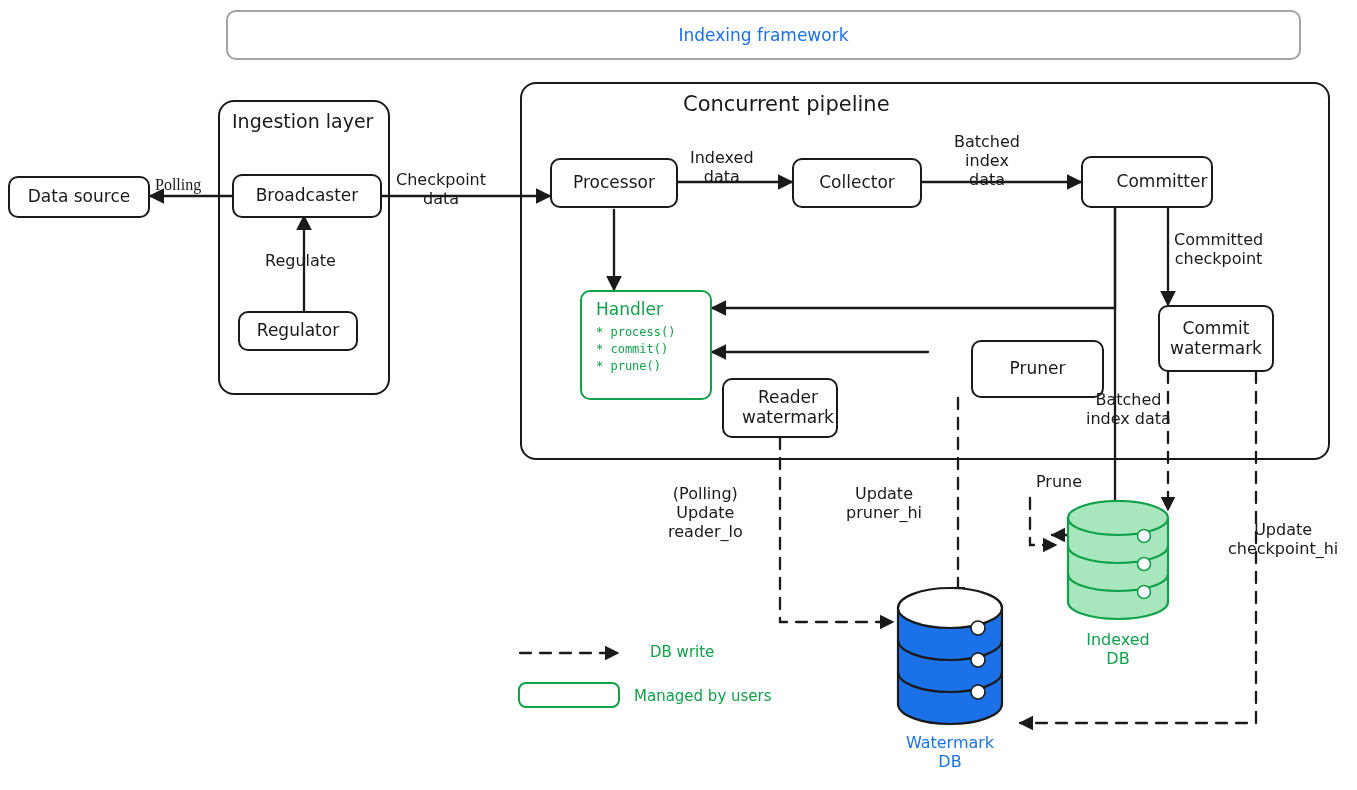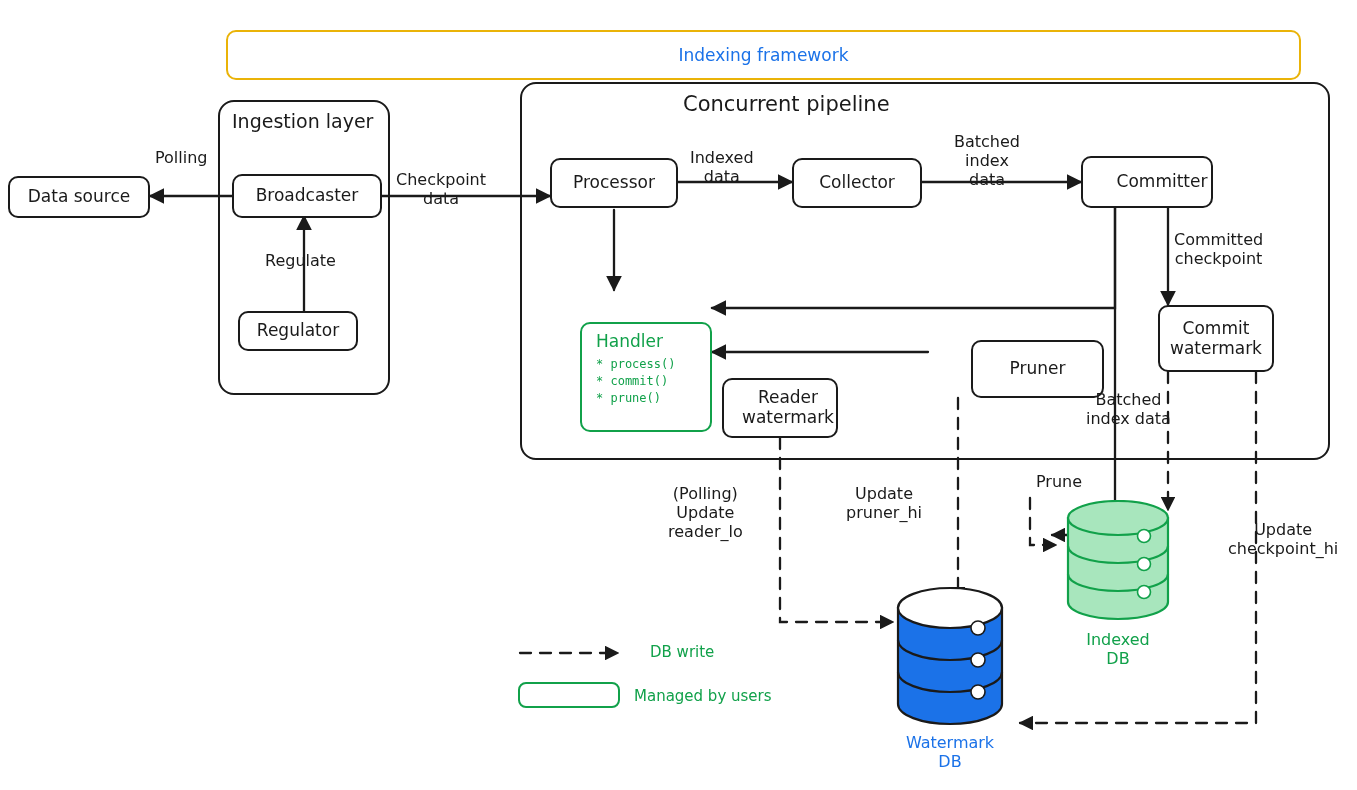--- a/index.html
+++ b/index.html
@@ -50,29 +50,28 @@
   }
   .container-title {
     position: absolute;
     font-size: 19px;
     color: #1a1a1a;
     white-space: nowrap;
   }
   .framework-box {
     position: absolute;
     box-sizing: border-box;
-    border: 2px solid #eab308;
+    border: 2px solid #a3a3a3;
     border-radius: 10px;
     background: #ffffff;
     display: flex;
     align-items: center;
     justify-content: center;
     color: #1b72e8;
     font-size: 17px;
-    margin-top: 20px;
   }
   .green-node {
     border-color: #11a14a;
     color: #11a14a;
     align-items: flex-start;
     justify-content: flex-start;
     padding: 8px 14px;
     text-align: left;
   }
   .green-node .title {
@@ -200,28 +199,28 @@
   <div class="node" style="left:1081px; top:156px; width:132px; height:52px;padding-left:30px;">Committer</div>
 
   <div class="node" style="left:1158px; top:305px; width:116px; height:67px;">Commit
 watermark</div>
 
   <div class="node" style="left:722px; top:378px; width:116px; height:60px;padding-left:16px;">Reader
 watermark</div>
 
   <div class="node" style="left:971px; top:340px; width:133px; height:58px;">Pruner</div>
 
-  <div class="node green-node" style="left:580px; top:290px; width:132px; height:110px;margin-top:32px;">
+  <div class="node green-node" style="left:580px; top:290px; width:132px; height:110px;">
     <div class="title">Handler</div>
     <div class="meth">* process()
 * commit()
 * prune()</div>
   </div>
 
-  <div class="edge-label" style="left:155px; top:148px;">Polling</div>
+  <div class="edge-label" style="left:155px; top:175px;font-family:Liberation Serif, serif;">Polling</div>
 
   <div class="edge-label" style="left:265px; top:251px;">Regulate</div>
 
   <div class="edge-label" style="left:396px; top:170px;">Checkpoint
 data</div>
 
   <div class="edge-label" style="left:690px; top:148px;">Indexed
 data</div>
 
   <div class="edge-label" style="left:954px; top:132px;">Batched

